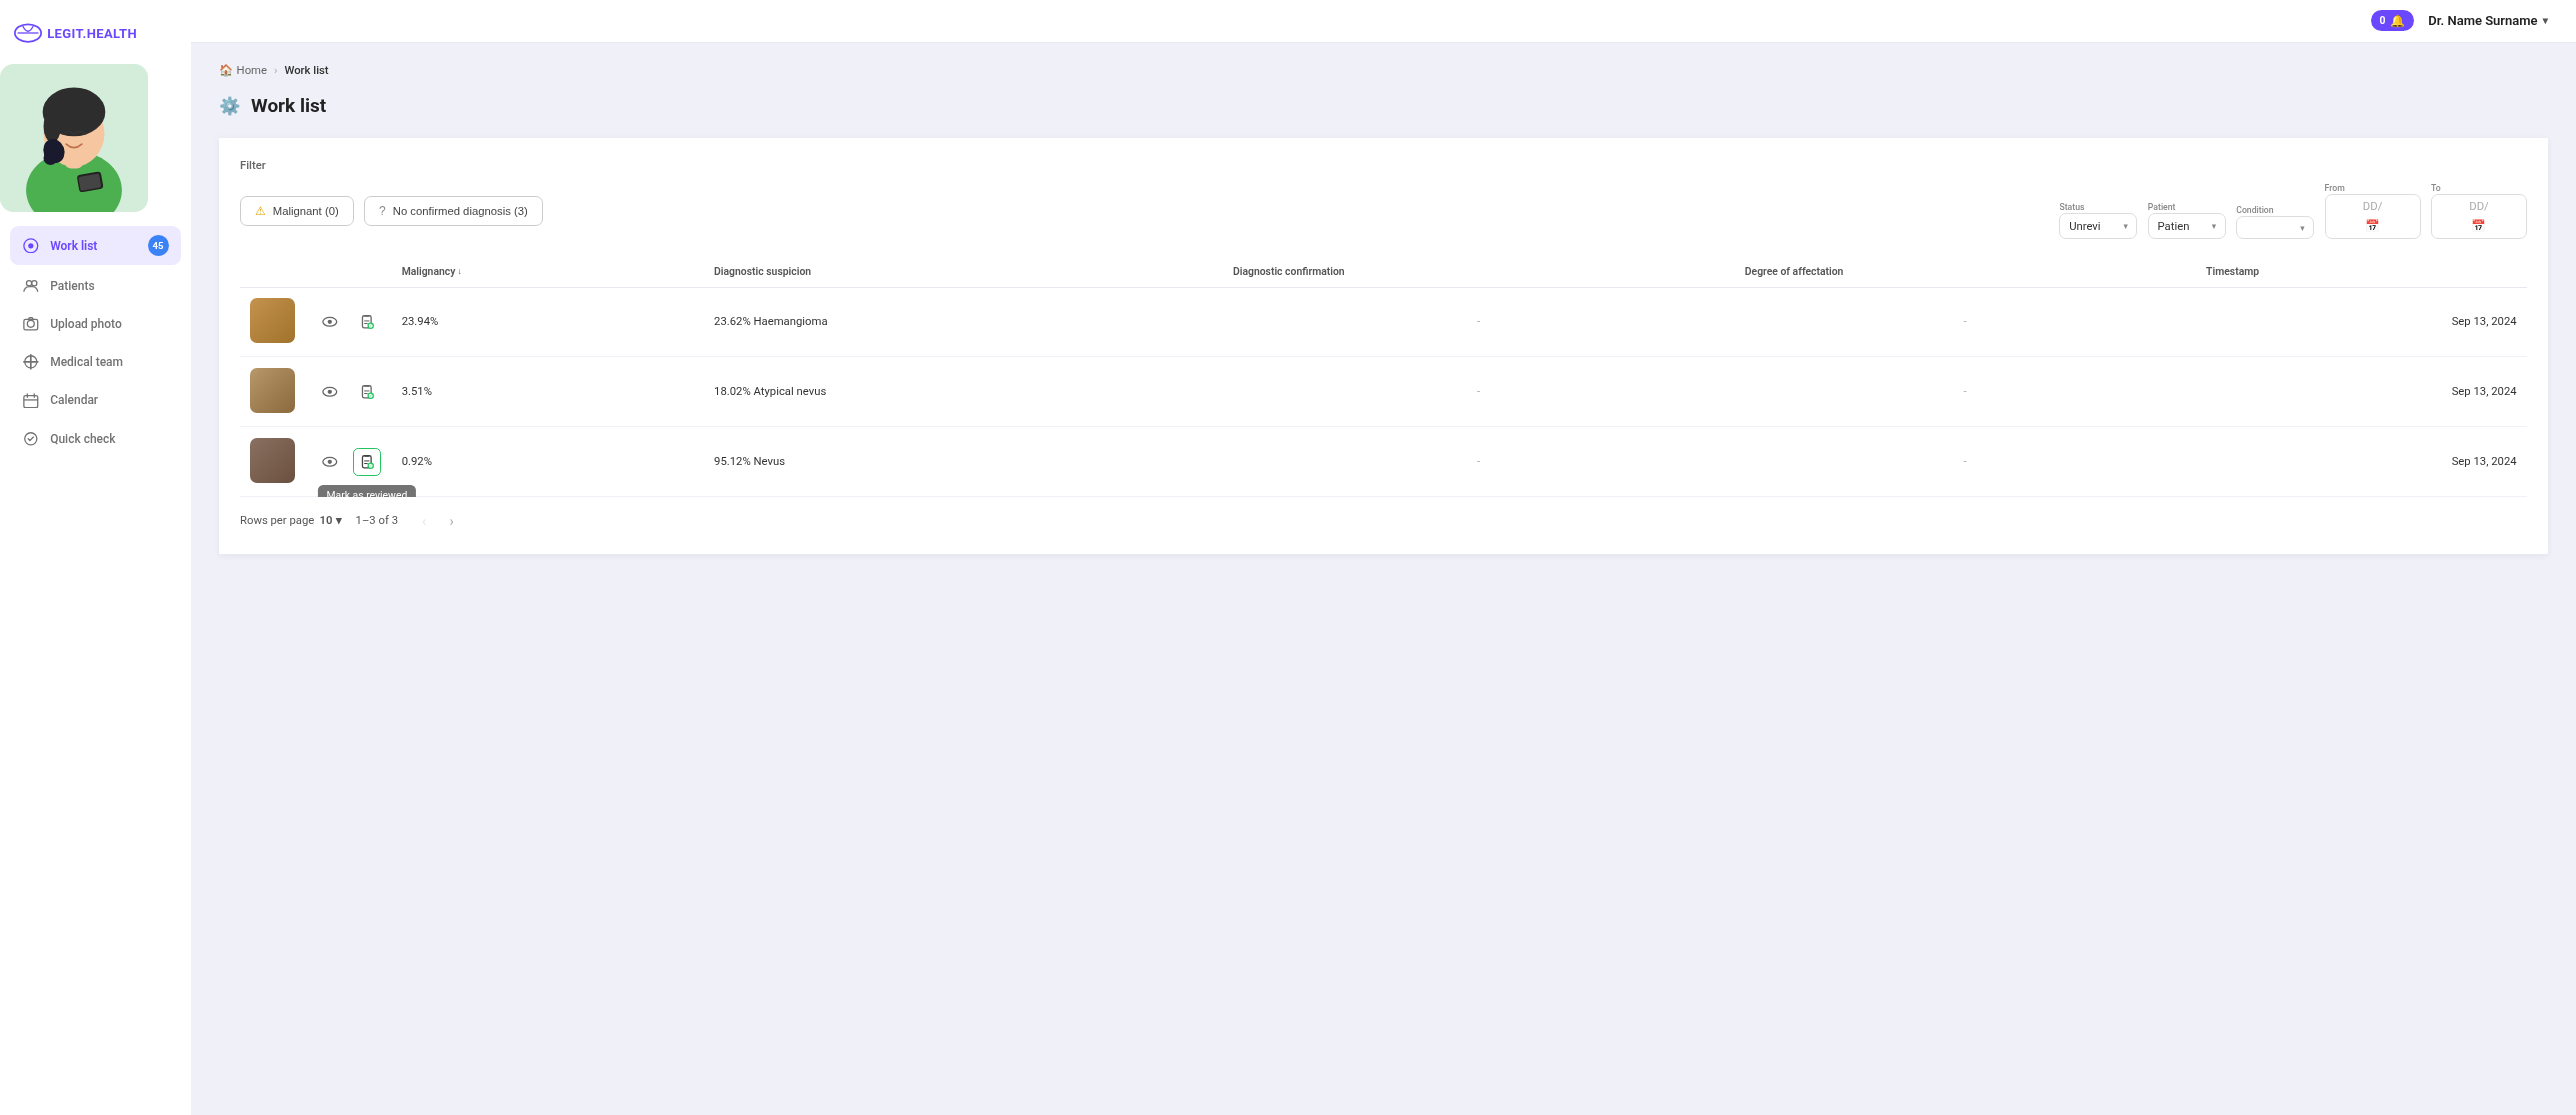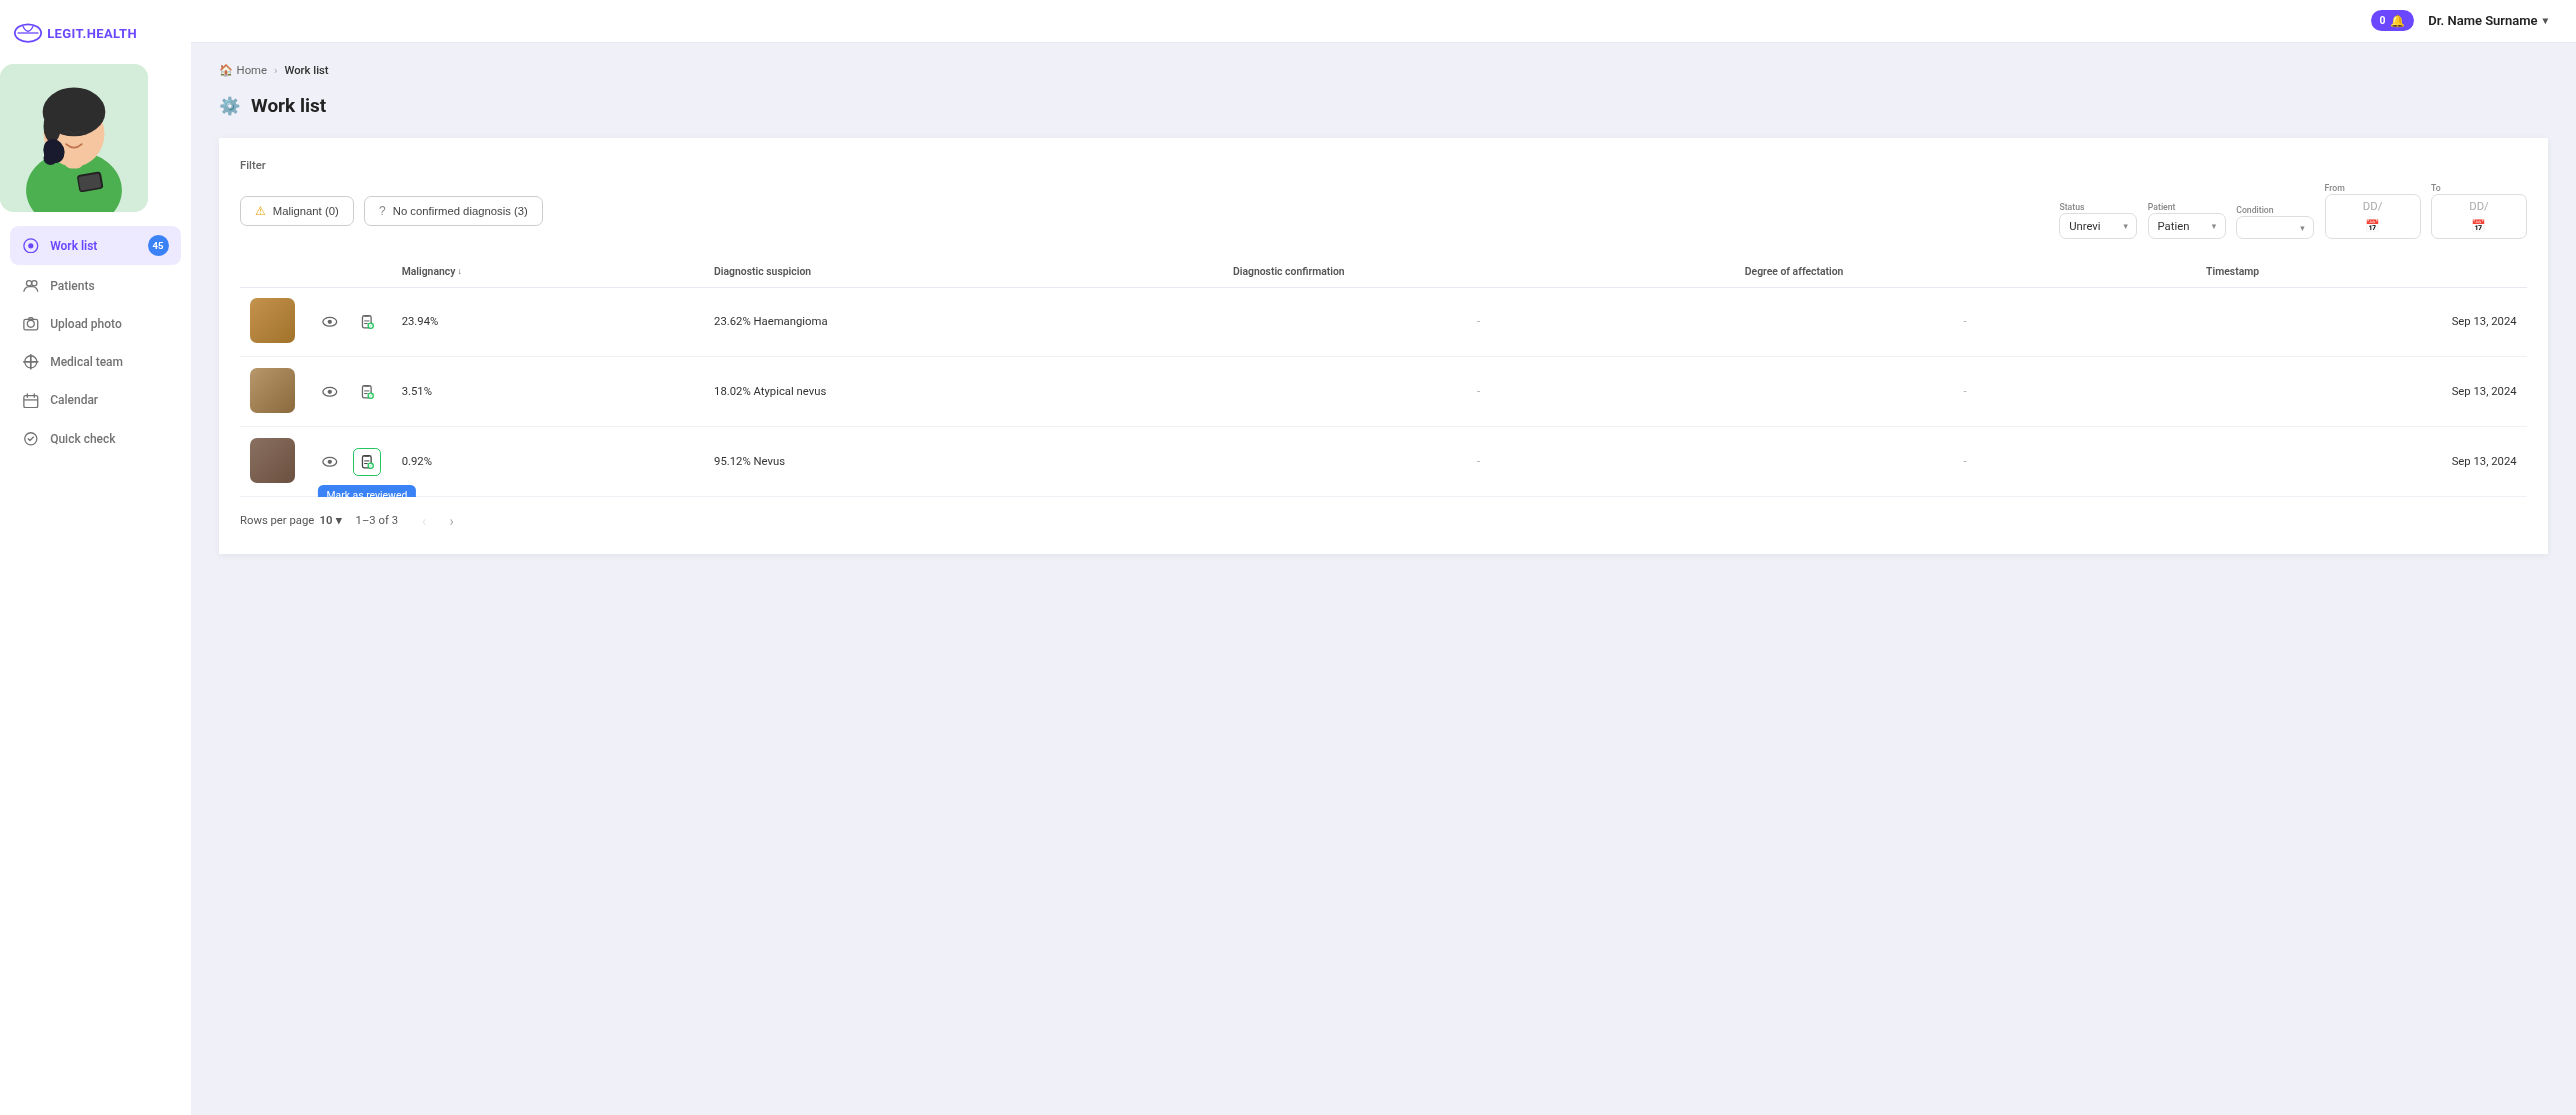--- a/index.html
+++ b/index.html
@@ -343,21 +343,21 @@
     
     .tooltip-wrap {
       position: relative;
       display: inline-block;
     }
     .tooltip-box {
       position: absolute;
       bottom: -31px;
       left: 50%;
       transform: translateX(-50%);
-      background: #3b82f6;
+      background: #737373;
       color: #fff;
       padding: 4.3px 8.7px;
       border-radius: 5.2px;
       font-size: 10.4px;
       white-space: nowrap;
       pointer-events: none;
       z-index: 100;
     }
 
     

